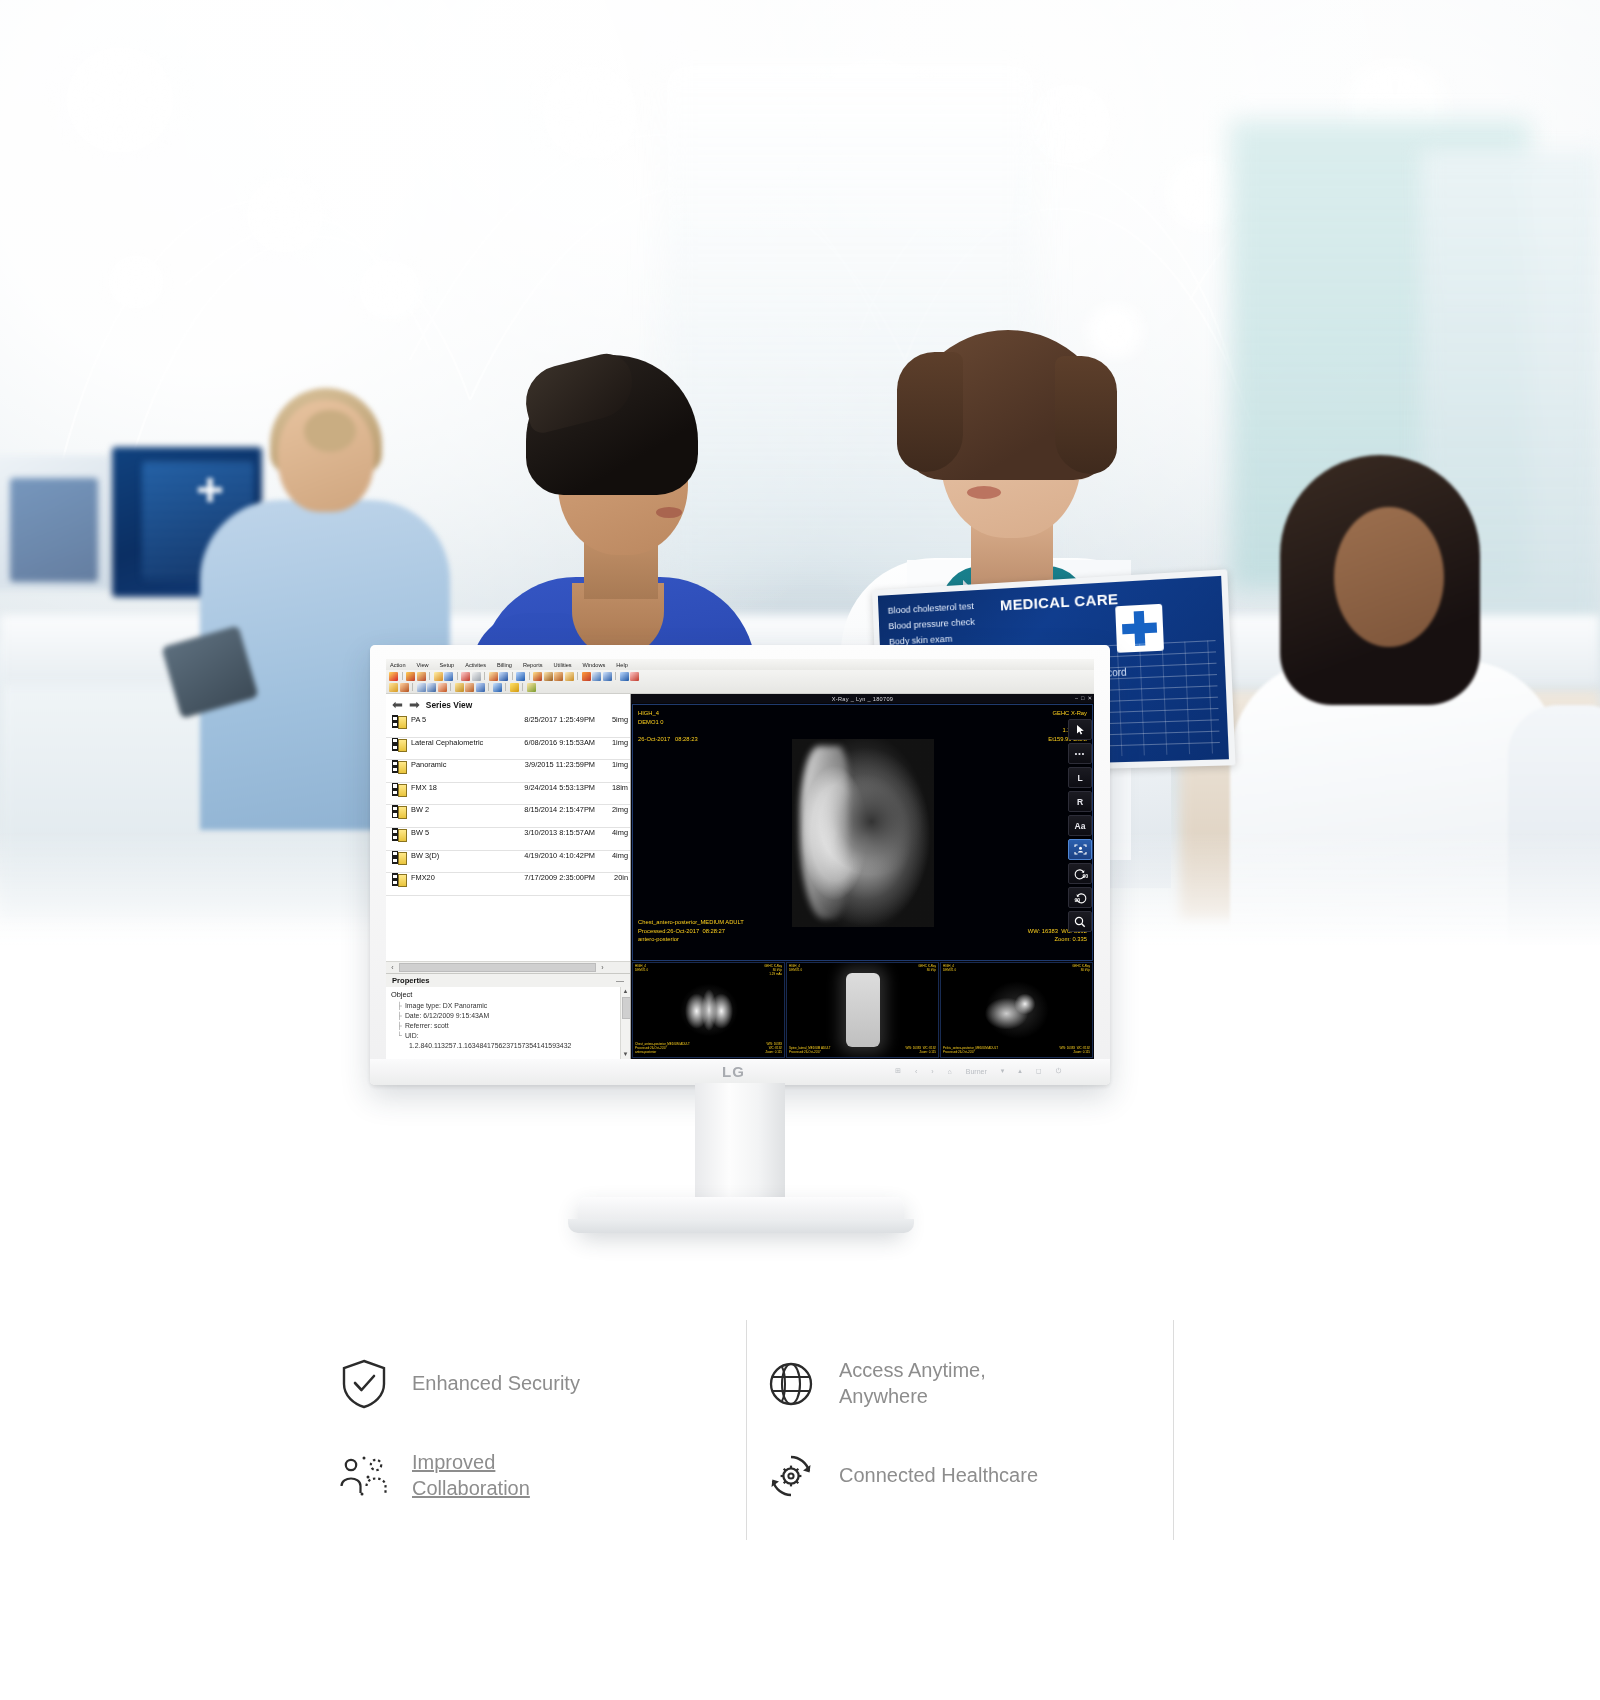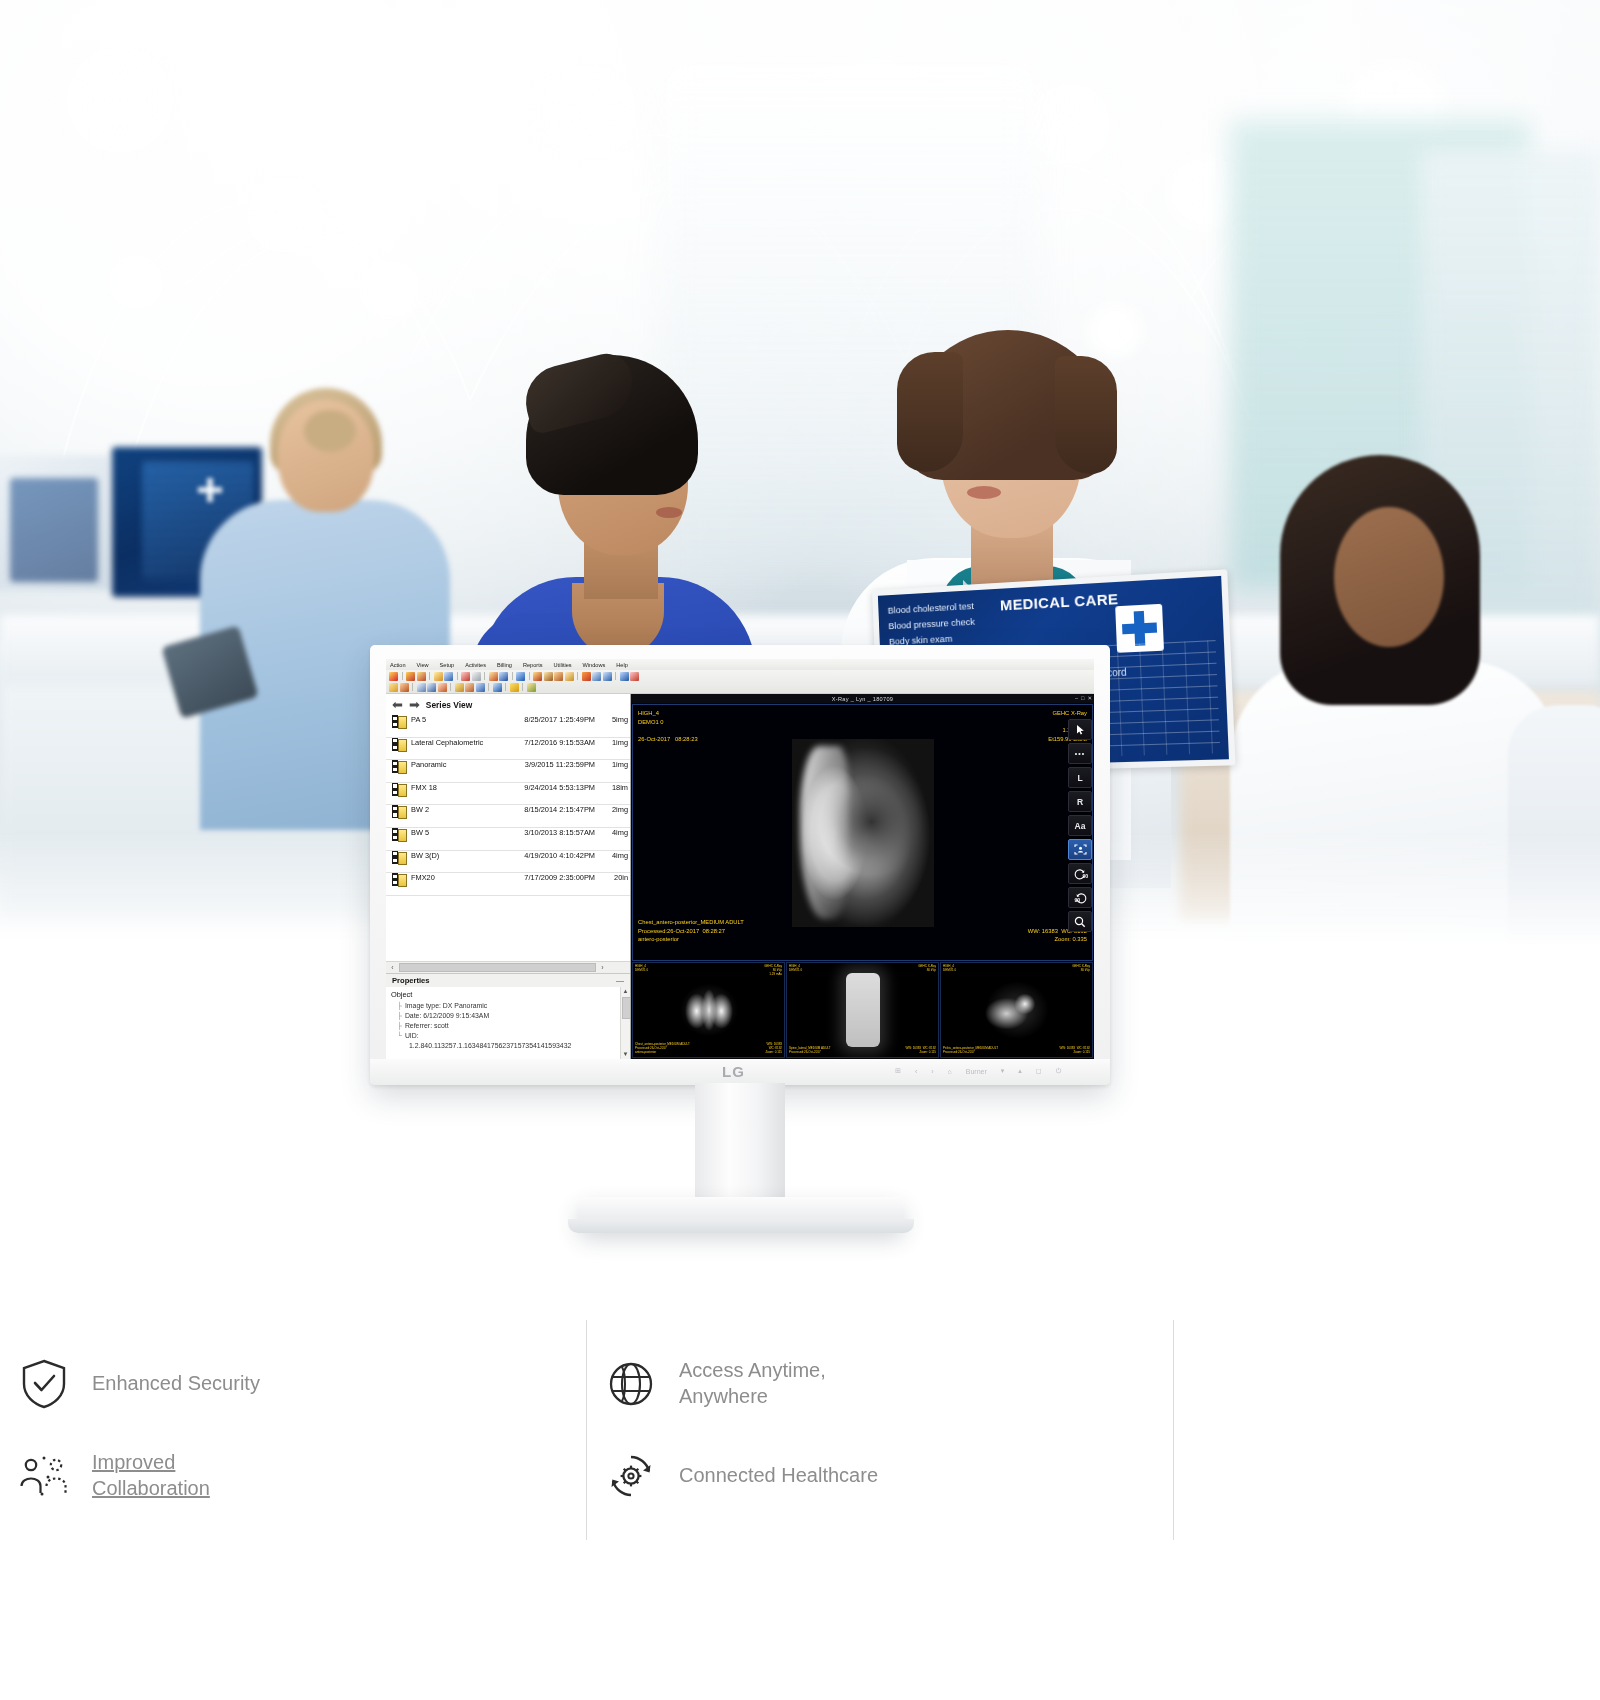--- a/index.html
+++ b/index.html
@@ -221,21 +221,21 @@
   .timg.spine{width:34px;height:74px;background:
      linear-gradient(180deg,rgba(245,245,245,.9),rgba(225,225,225,.85)),
      repeating-linear-gradient(180deg,rgba(0,0,0,.35) 0 2px,rgba(255,255,255,0) 2px 9px);
      border-radius:6px;box-shadow:0 0 14px 7px rgba(120,120,120,.35);}
   .timg.hip{width:66px;height:60px;background:
      radial-gradient(circle 13px at 62% 40%,rgba(250,250,250,.95),rgba(0,0,0,0) 80%),
      radial-gradient(ellipse 42% 34% at 34% 56%,rgba(235,235,235,.85),rgba(0,0,0,0) 78%),
      radial-gradient(ellipse 60% 60% at 50% 50%,rgba(95,95,95,.5),#000 80%),#000;}
 
   
-  #features{position:absolute;left:0;top:1320px;width:1600px;height:220px;display:flex;justify-content:space-between;gap:0;}
+  #features{position:absolute;left:0;top:1320px;width:1600px;height:220px;display:flex;justify-content:flex-end;gap:0;}
   .fcol{width:390px;padding:0 18px;display:flex;flex-direction:column;justify-content:center;gap:40px;}
   .fcol.div{border-left:1px solid #dcdcdc;}
   .fitem{display:flex;align-items:center;gap:22px;}
   .ficon{width:52px;height:52px;flex:0 0 auto;display:flex;align-items:center;justify-content:center;color:#2b2b2b;}
   .flabel{font-size:20px;color:#8d8d8d;line-height:1.28;font-family:"Liberation Sans",sans-serif;}
 </style>
 </head>
 <body>
 
 <div id="scene">
@@ -437,21 +437,21 @@
                 <span class="sname">PA 5</span>
                 <span class="sdate">8/25/2017 1:25:49PM</span>
                 <span class="scount">5img</span>
               </div>
               <div class="srow">
                 <span class="sicon">
                   <span class="blk"></span>
                   <span class="yel"></span>
                 </span>
                 <span class="sname">Lateral Cephalometric</span>
-                <span class="sdate">7/12/2016 9:15:53AM</span>
+                <span class="sdate">6/08/2016 9:15:53AM</span>
                 <span class="scount">1img</span>
               </div>
               <div class="srow">
                 <span class="sicon">
                   <span class="blk"></span>
                   <span class="yel"></span>
                 </span>
                 <span class="sname">Panoramic</span>
                 <span class="sdate">3/9/2015 11:23:59PM</span>
                 <span class="scount">1img</span>

